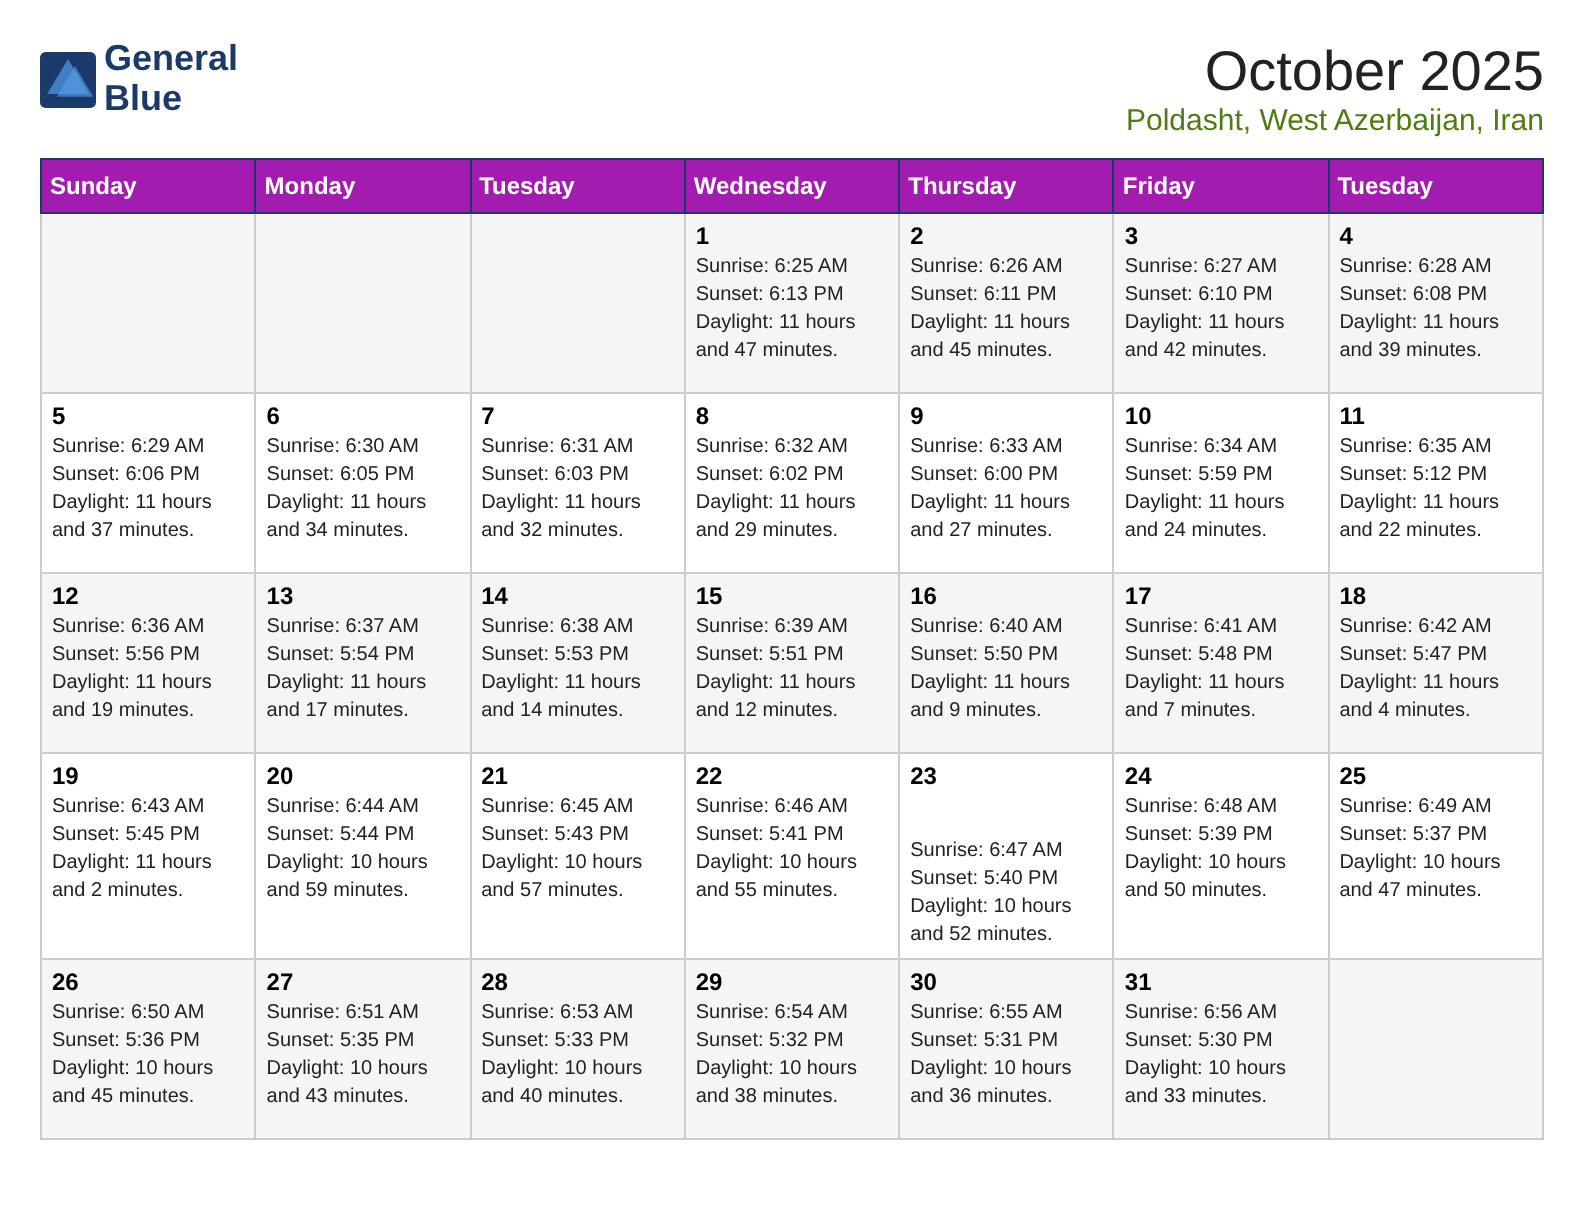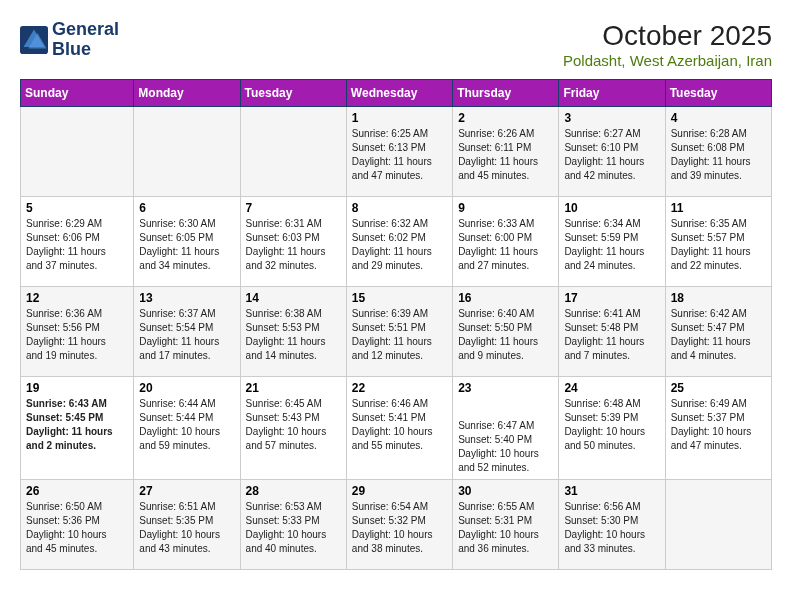--- a/index.html
+++ b/index.html
@@ -194,21 +194,21 @@
         <td>
           <span class="day-num">10</span>
           <div class="day-info" style="white-space: pre-line;">Sunrise: 6:34 AM
 Sunset: 5:59 PM
 Daylight: 11 hours
 and 24 minutes.</div>
         </td>
         <td>
           <span class="day-num">11</span>
           <div class="day-info" style="white-space: pre-line;">Sunrise: 6:35 AM
-Sunset: 5:57 PM
+Sunset: 5:12 PM
 Daylight: 11 hours
 and 22 minutes.</div>
         </td>
       </tr>
       <tr>
         <td>
           <span class="day-num">12</span>
           <div class="day-info" style="white-space: pre-line;">Sunrise: 6:36 AM
 Sunset: 5:56 PM
 Daylight: 11 hours
@@ -253,21 +253,21 @@
           <span class="day-num">18</span>
           <div class="day-info" style="white-space: pre-line;">Sunrise: 6:42 AM
 Sunset: 5:47 PM
 Daylight: 11 hours
 and 4 minutes.</div>
         </td>
       </tr>
       <tr>
         <td>
           <span class="day-num">19</span>
-          <div class="day-info" style="white-space: pre-line; font-weight: bold;">Sunrise: 6:43 AM
+          <div class="day-info" style="white-space: pre-line;">Sunrise: 6:43 AM
 Sunset: 5:45 PM
 Daylight: 11 hours
 and 2 minutes.</div>
         </td>
         <td>
           <span class="day-num">20</span>
           <div class="day-info" style="white-space: pre-line;">Sunrise: 6:44 AM
 Sunset: 5:44 PM
 Daylight: 10 hours
 and 59 minutes.</div>

